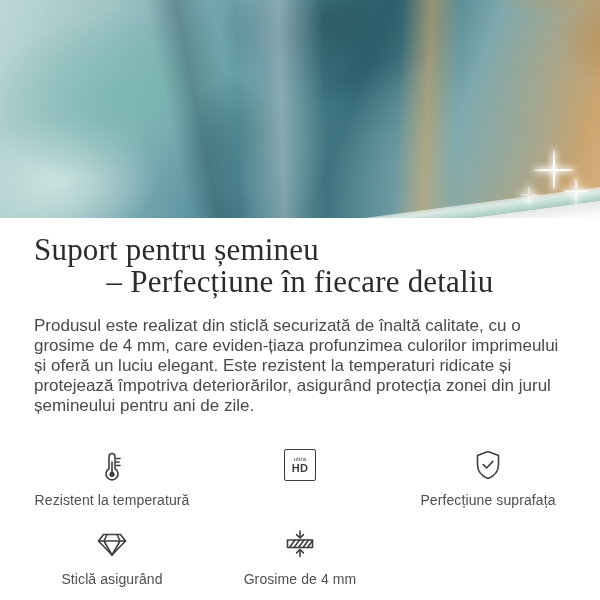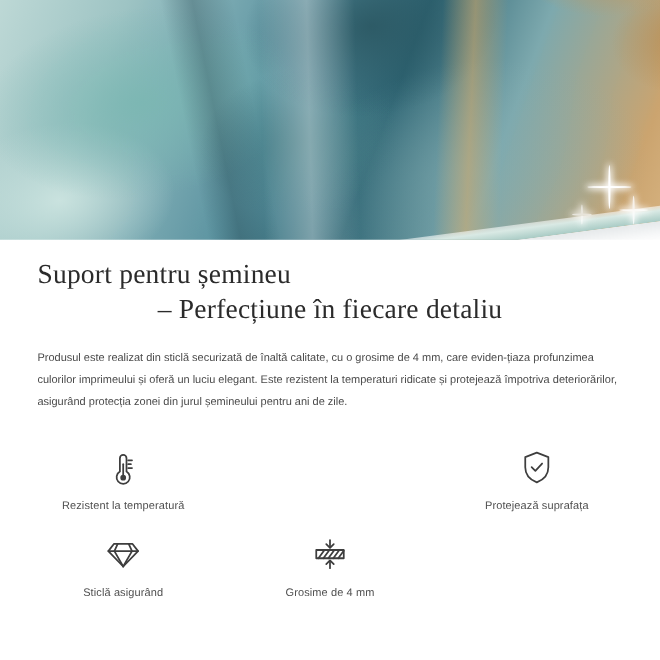--- a/index.html
+++ b/index.html
@@ -102,31 +102,31 @@
   .sparkle.s3 { left: 520px; top: 186px; width: 18px; height: 18px; opacity: .7; }
 
   
   .content {
     padding: 16px 34px 0 34px;
   }
 
   .headline {
     color: #2b2b2b;
     font-family: "Liberation Serif", serif;
-    font-size: 25px;
+    font-size: 31px;
     line-height: 32px;
     font-weight: 400;
     letter-spacing: .2px;
     margin: 0 0 18px 0;
   }
   .headline .line2 { display: block; text-align: center; }
 
   .paragraph {
     color: #4a4a4a;
-    font-size: 10px;
+    font-size: 17px;
     line-height: 20px;
     margin: 0 0 22px 0;
     max-width: 540px;
   }
 
   
   .features {
     display: grid;
     grid-template-columns: repeat(3, 1fr);
     row-gap: 14px;
@@ -145,21 +145,21 @@
     width: 46px;
     height: 46px;
     display: flex;
     align-items: center;
     justify-content: center;
     margin-bottom: 6px;
   }
 
   .feature-label {
     color: #4f4f4f;
-    font-size: 10px;
+    font-size: 14px;
     line-height: 13px;
     letter-spacing: .1px;
   }
 
   .hd-box {
     width: 30px;
     height: 30px;
     border: 1.6px solid #3e3e3e;
     border-radius: 2px;
     display: flex;
@@ -217,30 +217,36 @@
           <circle cx="15" cy="26.3" r="2.6" fill="#3e3e3e" stroke="none"></circle>
           <line x1="19.5" y1="10.5" x2="23" y2="10.5"></line>
           <line x1="19.5" y1="14" x2="22" y2="14"></line>
           <line x1="19.5" y1="17.5" x2="23" y2="17.5"></line>
         </svg>
       </div>
       <div class="feature-label">Rezistent la temperatură</div>
     </div>
 
     <div class="feature">
+      <div class="feature-icon">
+        <div class="hd-box">
+          <span class="ultra">ultra</span>
+          <span class="hd">HD</span>
+        </div>
+      </div>
     </div>
 
     <div class="feature">
       <div class="feature-icon">
         <svg width="32" height="34" viewBox="0 0 32 34" fill="none" stroke="#3e3e3e" stroke-width="1.6" stroke-linejoin="round" stroke-linecap="round">
           <path d="M16 3.5 5.5 7.6v9.1c0 6.6 4.4 11.4 10.5 13.8 6.1-2.4 10.5-7.2 10.5-13.8V7.6L16 3.5z"></path>
           <polyline points="11.3,16.6 14.7,20 20.8,13.4"></polyline>
         </svg>
       </div>
-      <div class="feature-label">Protejează suprafața</div>
+      <div class="feature-label">Perfecțiune suprafața</div>
     </div>
 
     <div class="feature">
       <div class="feature-icon">
         <svg width="34" height="30" viewBox="0 0 34 30" fill="none" stroke="#3e3e3e" stroke-width="1.6" stroke-linejoin="round" stroke-linecap="round">
           <path d="M8.5 5.5h17l5 6.5L17 26 3.5 12z"></path>
           <path d="M3.5 12h27"></path>
           <path d="M12 5.5 9 12l8 14"></path>
           <path d="M22 5.5 25 12l-8 14"></path>
         </svg>

